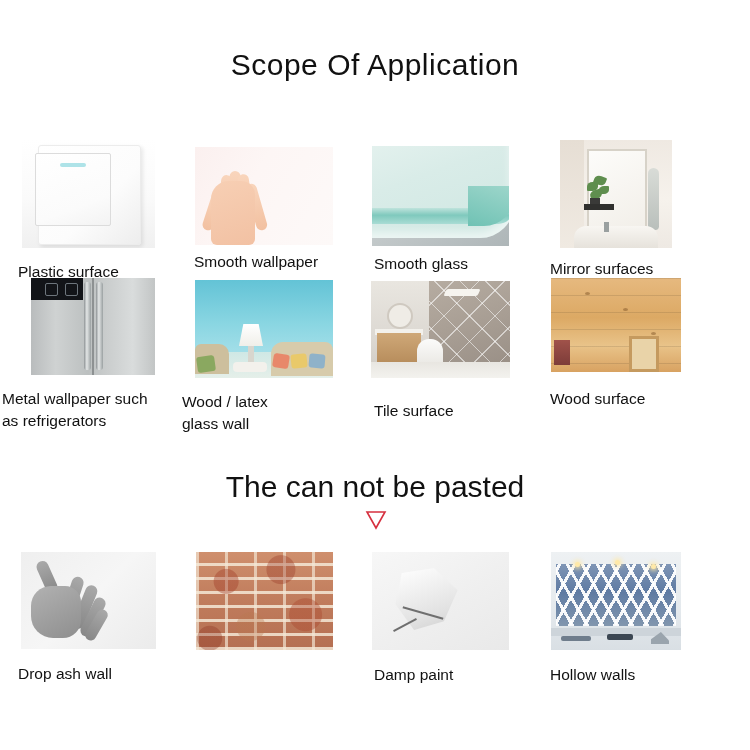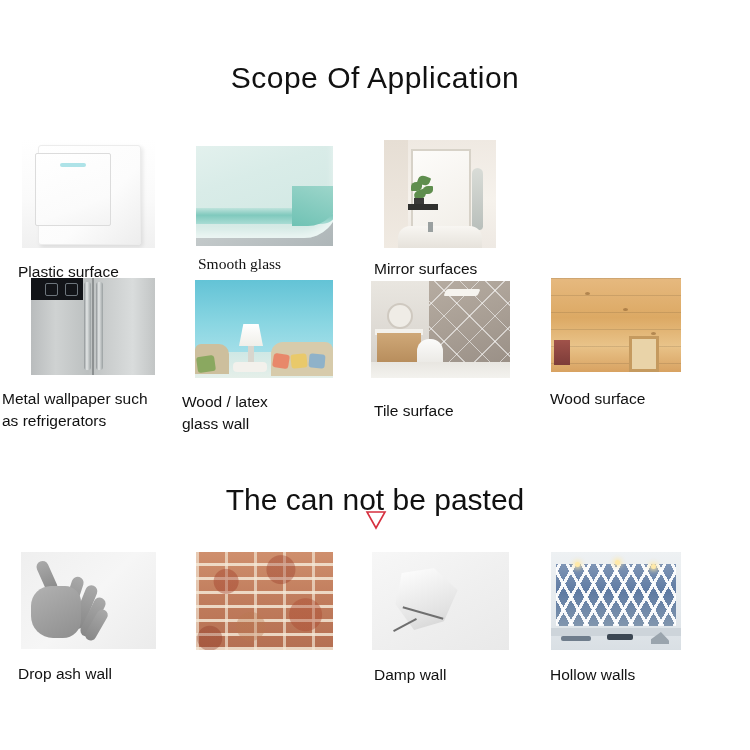--- a/index.html
+++ b/index.html
@@ -20,21 +20,20 @@
   .heading {
     position: absolute;
     left: 0;
     width: 750px;
     text-align: center;
     font-size: 30px;
     font-weight: 400;
     letter-spacing: 0.5px;
     color: #111111;
     white-space: nowrap;
-    margin-top: 13px;
   }
   #heading-scope { top: 48px; }
   #heading-cannot { top: 470px; font-weight: 400; letter-spacing: 0px; }
 
   
   .triangle-marker {
     position: absolute;
     left: 365px;
     top: 510px;
     width: 22px;
@@ -455,30 +454,43 @@
       <div class="thumb t-switch">
         <div class="plate"></div>
         <div class="rocker">
             <div class="led"></div>
           </div>
       </div>
     </div>
     <div class="caption">Plastic surface</div>
   </div>
 
+  <div class="cell">
+    <div class="thumb-wrap">
+      <div class="thumb t-wallpaper" style="margin-top:7px;">
+        <div class="fin f1"></div>
+          <div class="fin f2"></div>
+          <div class="fin f3"></div>
+        <div class="fin f4"></div>
+          <div class="fin f5"></div>
+        <div class="palm"></div>
+      </div>
+    </div>
+    <div class="caption" style="margin-top:6px;">Smooth wallpaper</div>
+  </div>
 
   <div class="cell">
     <div class="thumb-wrap">
       <div class="thumb t-glass" style="margin-top:6px;">
         <div class="pane"></div>
         <div class="edge"></div>
         <div class="edge2"></div>
       </div>
     </div>
-    <div class="caption center-ish" style="margin-top:7px;font-family:Liberation Serif, serif;">Smooth glass</div>
+    <div class="caption center-ish" style="margin-top:7px;">Smooth glass</div>
   </div>
 
   <div class="cell">
     <div class="thumb-wrap">
       <div class="thumb t-mirror">
         <div class="wallstripe"></div>
         <div class="frame"></div>
         <div class="leaf l1"></div>
           <div class="leaf l2"></div>
         <div class="leaf l3"></div>
@@ -602,21 +614,21 @@
 
   <div class="cell">
     <div class="thumb-wrap">
       <div class="thumb t-damp">
         <div class="crack c3"></div>
         <div class="peel"></div>
         <div class="crack c1"></div>
         <div class="crack c2"></div>
       </div>
     </div>
-    <div class="caption center-ish" style="margin-top:14px;">Damp wall</div>
+    <div class="caption center-ish" style="margin-top:14px;">Damp paint</div>
   </div>
 
   <div class="cell">
     <div class="thumb-wrap">
       <div class="thumb t-hollow">
         <div class="lattice"></div>
         <div class="lightdot d1"></div>
           <div class="lightdot d2"></div>
           <div class="lightdot d3"></div>
         <div class="counter"></div>

